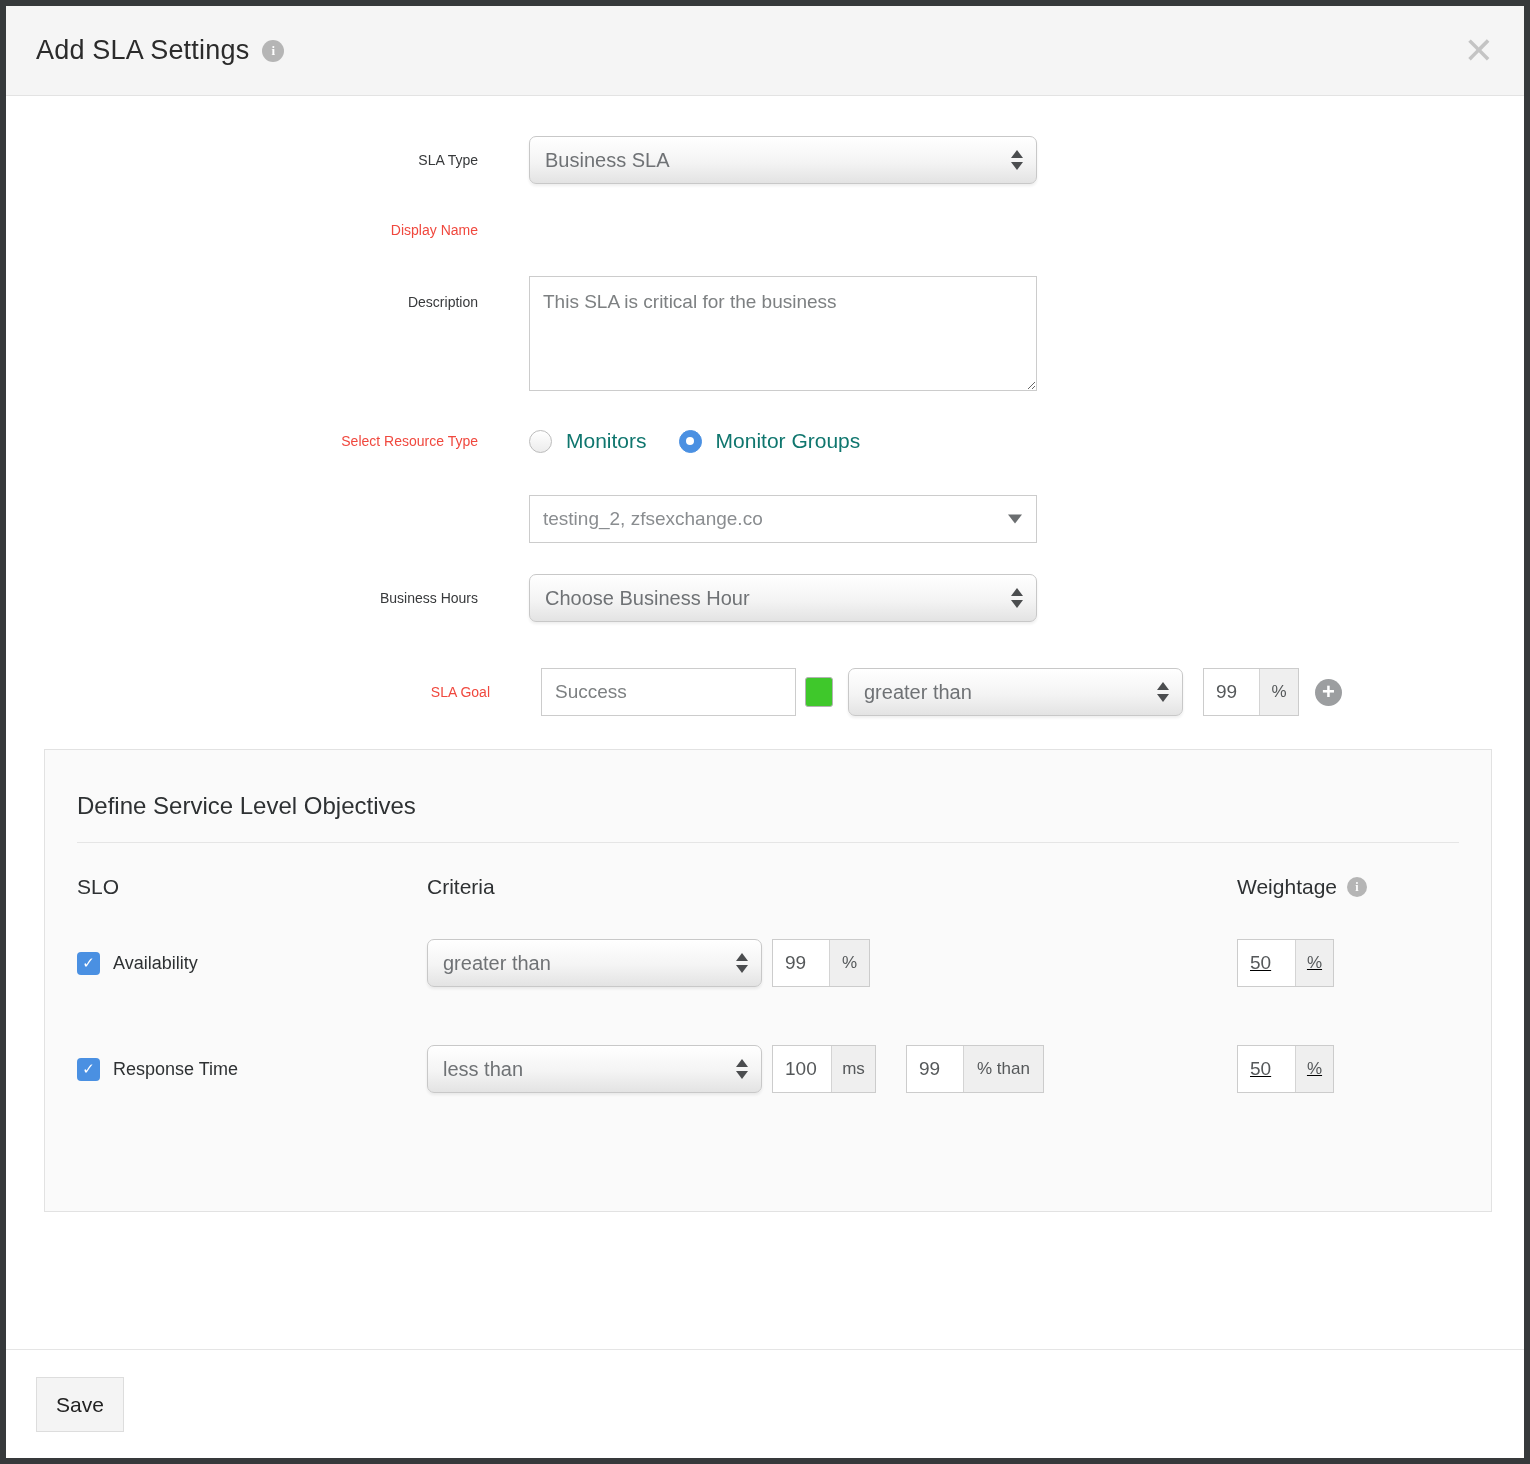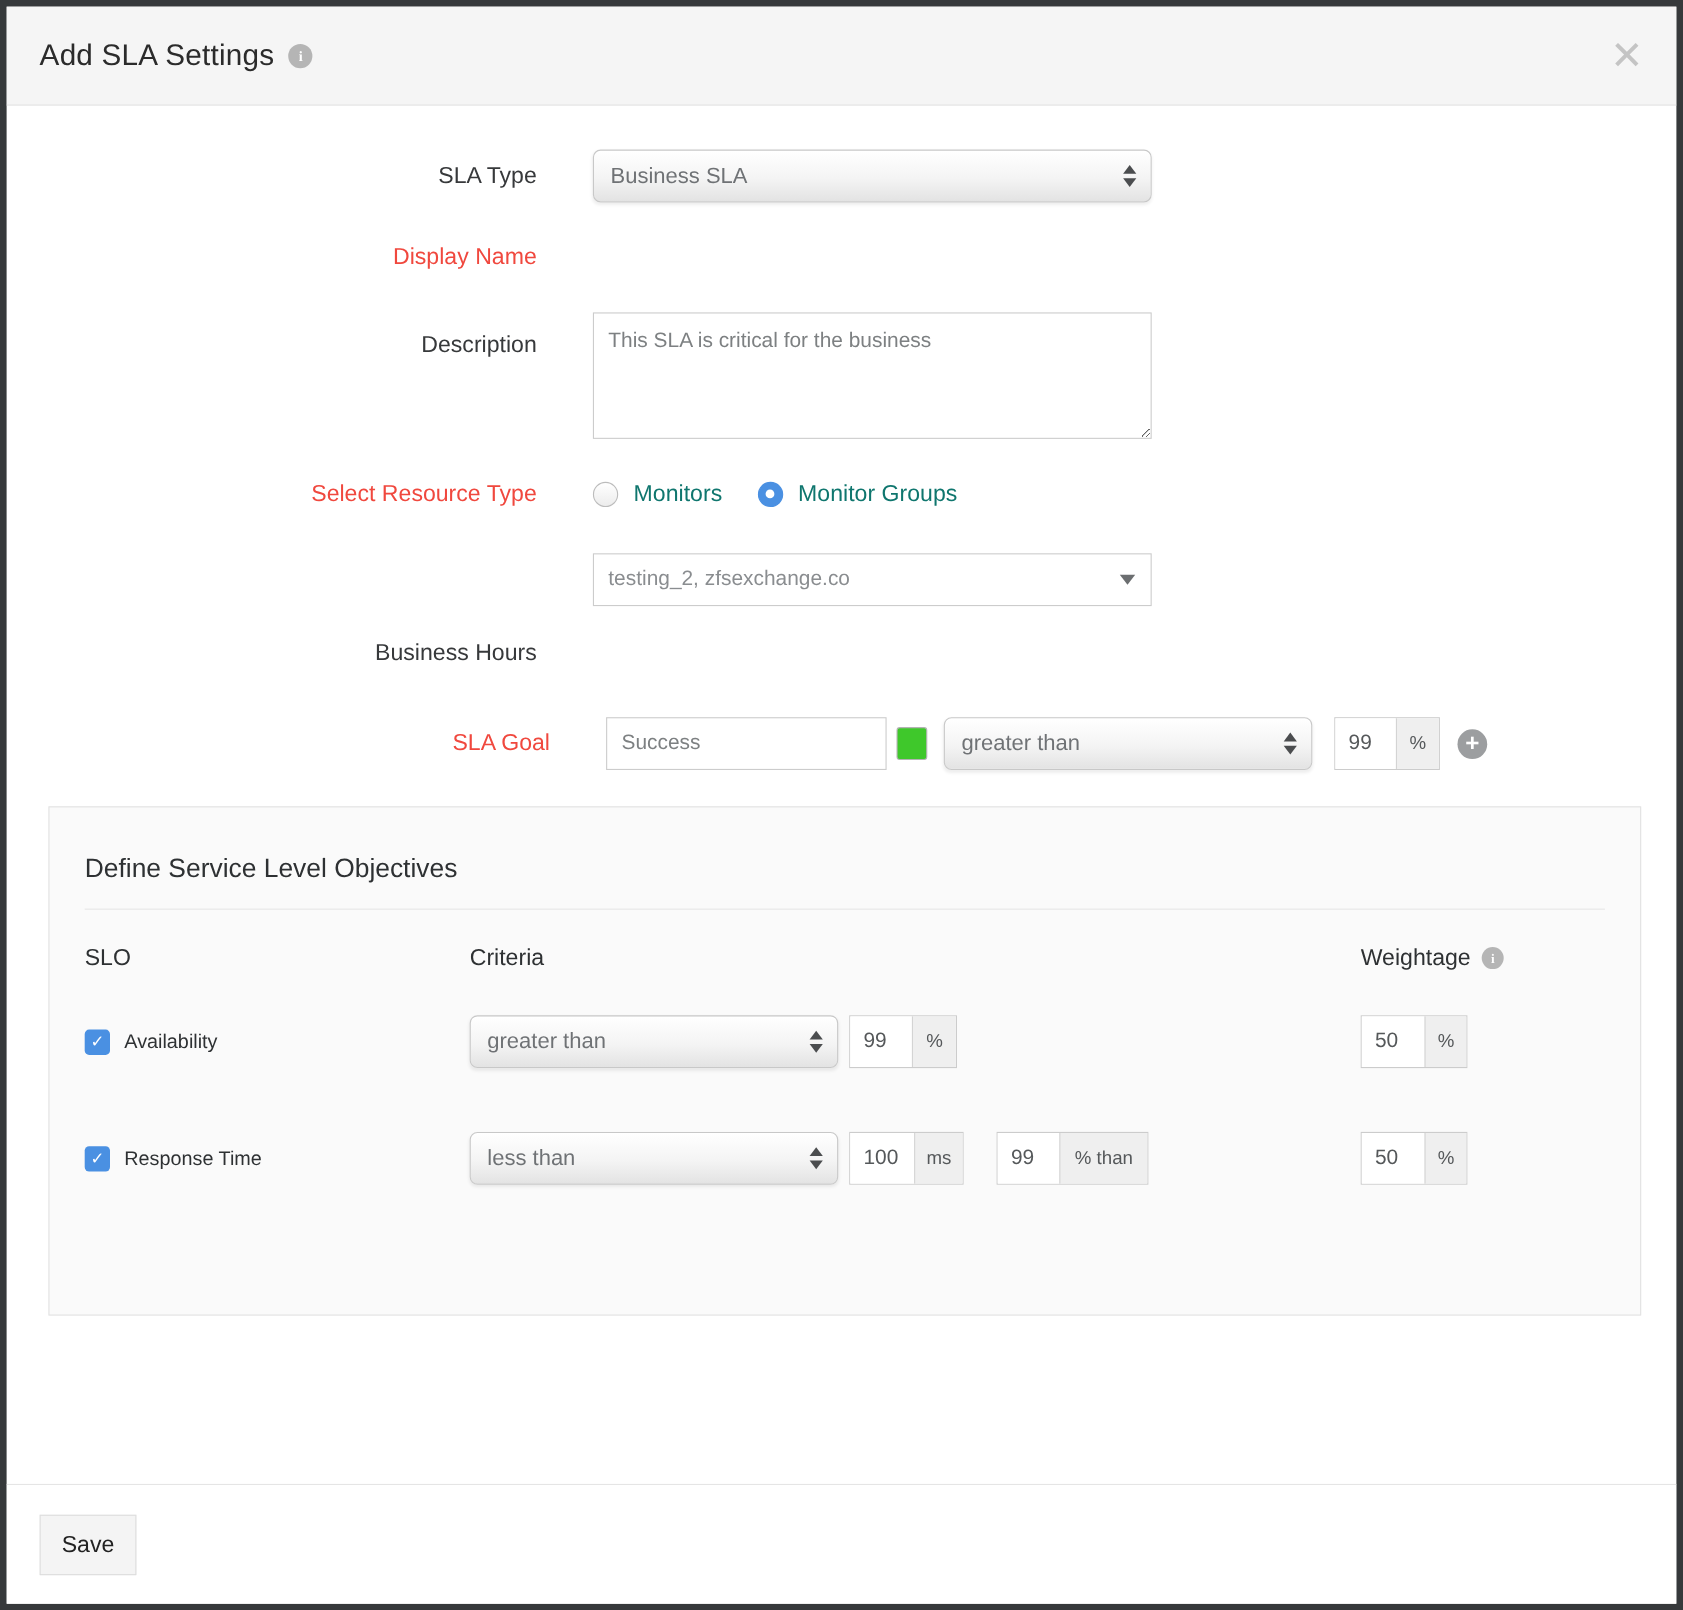--- a/index.html
+++ b/index.html
@@ -27,23 +27,22 @@
     margin-left:13px;
   }
   .close-x { margin-left:auto; color:#c4c4c4; font-size:36px; font-weight:300; line-height:1; cursor:pointer; }
 
   
   .dialog-body { padding-top:40px; }
 
   .form-row { display:flex; align-items:center; margin-bottom:38px; }
   .form-row.top { align-items:flex-start; }
   .form-label {
-    width:472px; text-align:right; font-size:21px; color:#37393b; flex:none;
+    width:472px; text-align:right; font-size:14px; color:#37393b; flex:none;
     padding-top:0;
-    margin-left:10px;
   }
   .form-row.top .form-label { padding-top:18px; }
   .form-label.red { color:#f0483e; }
   .form-field { margin-left:51px; display:flex; align-items:center; }
 
   
   .select {
     position:relative; height:48px; border:1px solid #c8c8c8; border-radius:7px;
     background:linear-gradient(180deg,#ffffff 0%,#f4f4f4 55%,#e3e3e3 100%);
     box-shadow:inset 0 1px 0 #fff, 0 2px 3px rgba(0,0,0,.07);
@@ -124,21 +123,21 @@
   .slo-row { margin-top:40px; }
   .slo-row.second { margin-top:58px; }
   .chk-cell { display:flex; align-items:center; }
   .checkbox {
     width:23px; height:23px; border-radius:4px; background:#4a90e2; color:#fff;
     display:inline-flex; align-items:center; justify-content:center; font-size:15px; cursor:pointer; flex:none;
   }
   .chk-label { font-size:18px; color:#2e3133; margin-left:13px; }
   .crit-cell { display:flex; align-items:center; gap:10px; }
   .crit-cell .gap { width:10px; }
-  .wg-cell { display:flex; align-items:center; }
+  .wg-cell { display:flex; align-items:center;text-decoration:underline; }
 
   
   .dialog-footer { position:absolute; left:0; right:0; bottom:0; height:109px; border-top:1px solid #e5e5e5; background:#fff;margin-top:26px; }
   .save-btn {
     position:absolute; left:30px; top:27px; width:88px; height:55px;
     background:#f4f4f4; border:1px solid #ddd; font-size:21px; color:#222;
     font-family:"Liberation Sans", sans-serif; cursor:pointer;
   }
 </style>
 </head>
@@ -195,20 +194,29 @@
       <div class="form-field">
         <div class="dropdown w-main">
           <span>testing_2, zfsexchange.co</span>
           <span class="dd-caret"></span>
         </div>
       </div>
     </div>
 
     <div class="form-row" style="margin-bottom:46px;">
       <div class="form-label">Business Hours</div>
+      <div class="form-field">
+        <div class="select w-main">
+          <span>Choose Business Hour</span>
+          <span class="spinner">
+              <i class="tri-up"></i>
+              <i class="tri-down"></i>
+            </span>
+        </div>
+      </div>
     </div>
 
     <div class="form-row" style="margin-bottom:0;padding-left:12px;">
       <div class="form-label red">SLA Goal</div>
       <div class="form-field">
         <input class="txt gray w-success" type="text" value="Success" style="">
         <span class="swatch"></span>
         <div class="select w-cond">
           <span>greater than</span>
           <span class="spinner">

